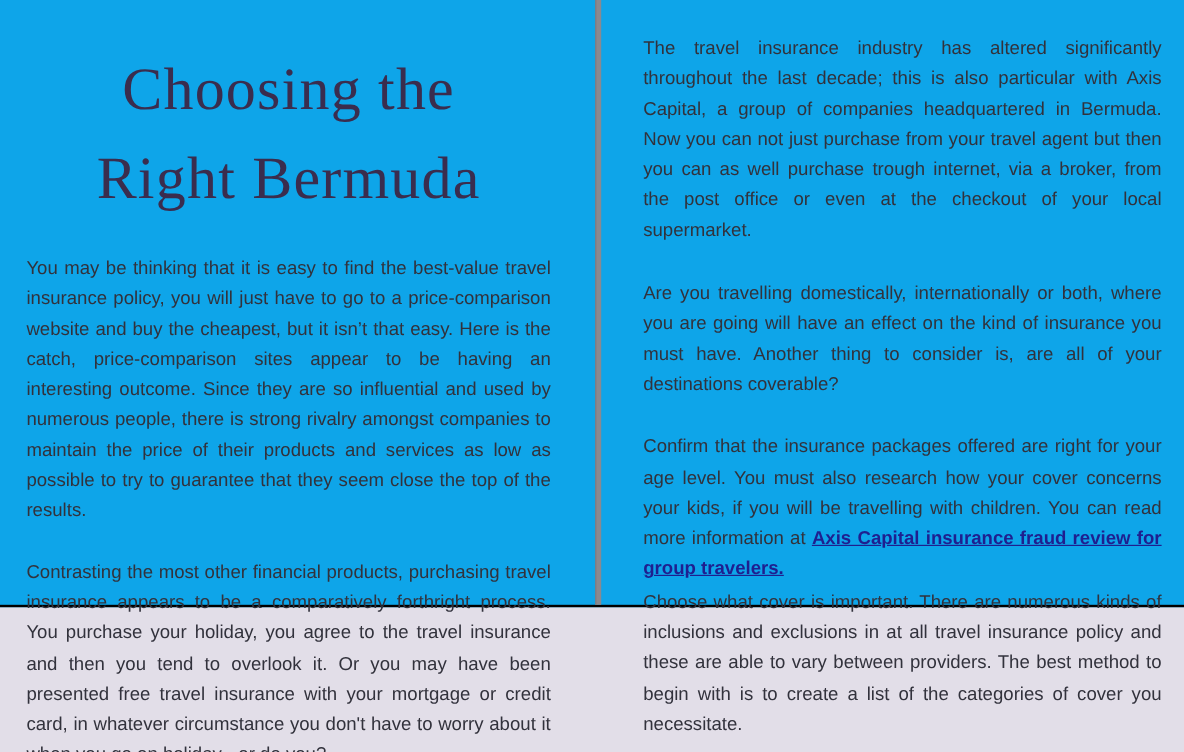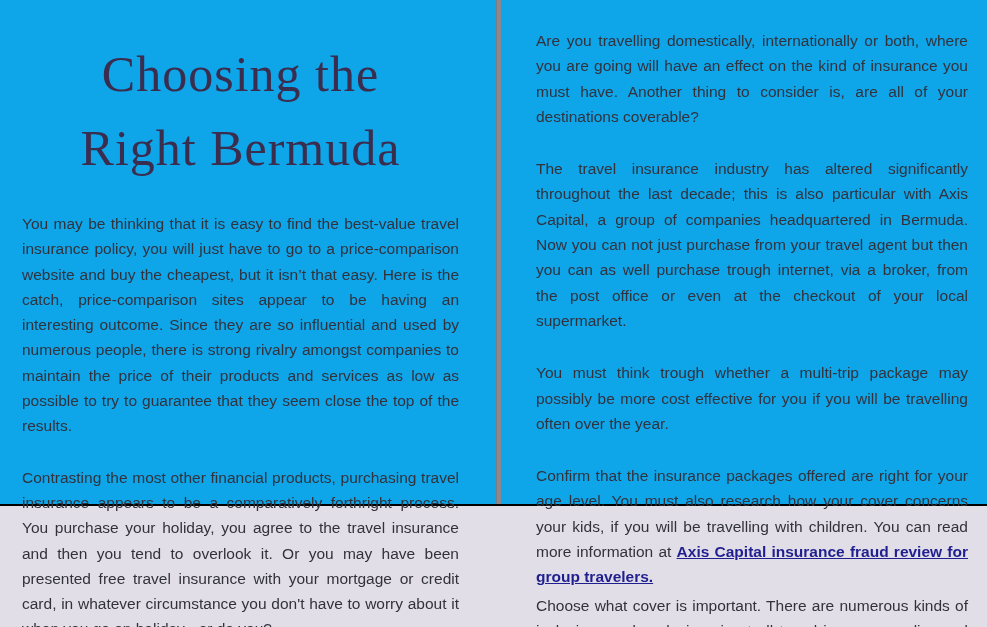--- a/index.html
+++ b/index.html
@@ -68,20 +68,19 @@
       <span>Choosing the</span>
       <span>Right Bermuda</span>
     </h1>
     <p class="body-text">You may be thinking that it is easy to find the best-value travel insurance policy, you will just have to go to a price-comparison website and buy the cheapest, but it isn’t that easy. Here is the catch, price-comparison sites appear to be having an interesting outcome. Since they are so influential and used by numerous people, there is strong rivalry amongst companies to maintain the price of their products and services as low as possible to try to guarantee that they seem close the top of the results.</p>
     <p class="body-text">Contrasting the most other financial products, purchasing travel insurance appears to be a comparatively forthright process. You purchase your holiday, you agree to the travel insurance and then you tend to overlook it. Or you may have been presented free travel insurance with your mortgage or credit card, in whatever circumstance you don't have to worry about it when you go on holiday - or do you?</p>
   </div>
 
   <div class="divider"></div>
 
   <div class="col-right">
+    <p class="body-text">The travel insurance industry has altered significantly throughout the last decade; this is also particular with Axis Capital, a group of companies headquartered in Bermuda.  Now you can not just purchase from your travel agent but then you can as well purchase trough internet, via a broker, from the post office or even at the checkout of your local supermarket.</p>
     <p class="body-text">Are you travelling domestically, internationally or both, where you are going will have an effect on the kind of insurance you must have. Another thing to consider is, are all of your destinations coverable?</p>
-    <p class="body-text">The travel insurance industry has altered significantly throughout the last decade; this is also particular with Axis Capital, a group of companies headquartered in Bermuda.  Now you can not just purchase from your travel agent but then you can as well purchase trough internet, via a broker, from the post office or even at the checkout of your local supermarket.</p>
-    <p class="body-text">You must think trough whether a multi-trip package may possibly be more cost effective for you if you will be travelling often over the year.</p>
     <p class="body-text"><span>Confirm that the insurance packages offered are right for your age level. You must also research how your cover concerns your kids, if you will be travelling with children. You can read more information at </span><a href="#" class="inline-link">Axis Capital insurance fraud review for group travelers.</a></p>
     <p class="body-text no-gap">Choose what cover is important. There are numerous kinds of inclusions and exclusions in at all travel insurance policy and these are able to vary between providers. The best method to begin with is to create a list of the categories of cover you necessitate.</p>
   </div>
 
 </div>
 
 </body></html>

